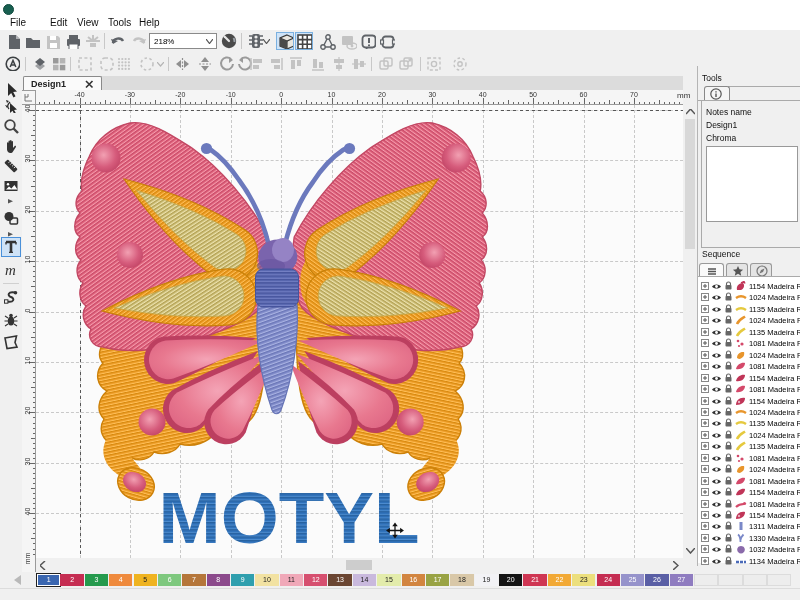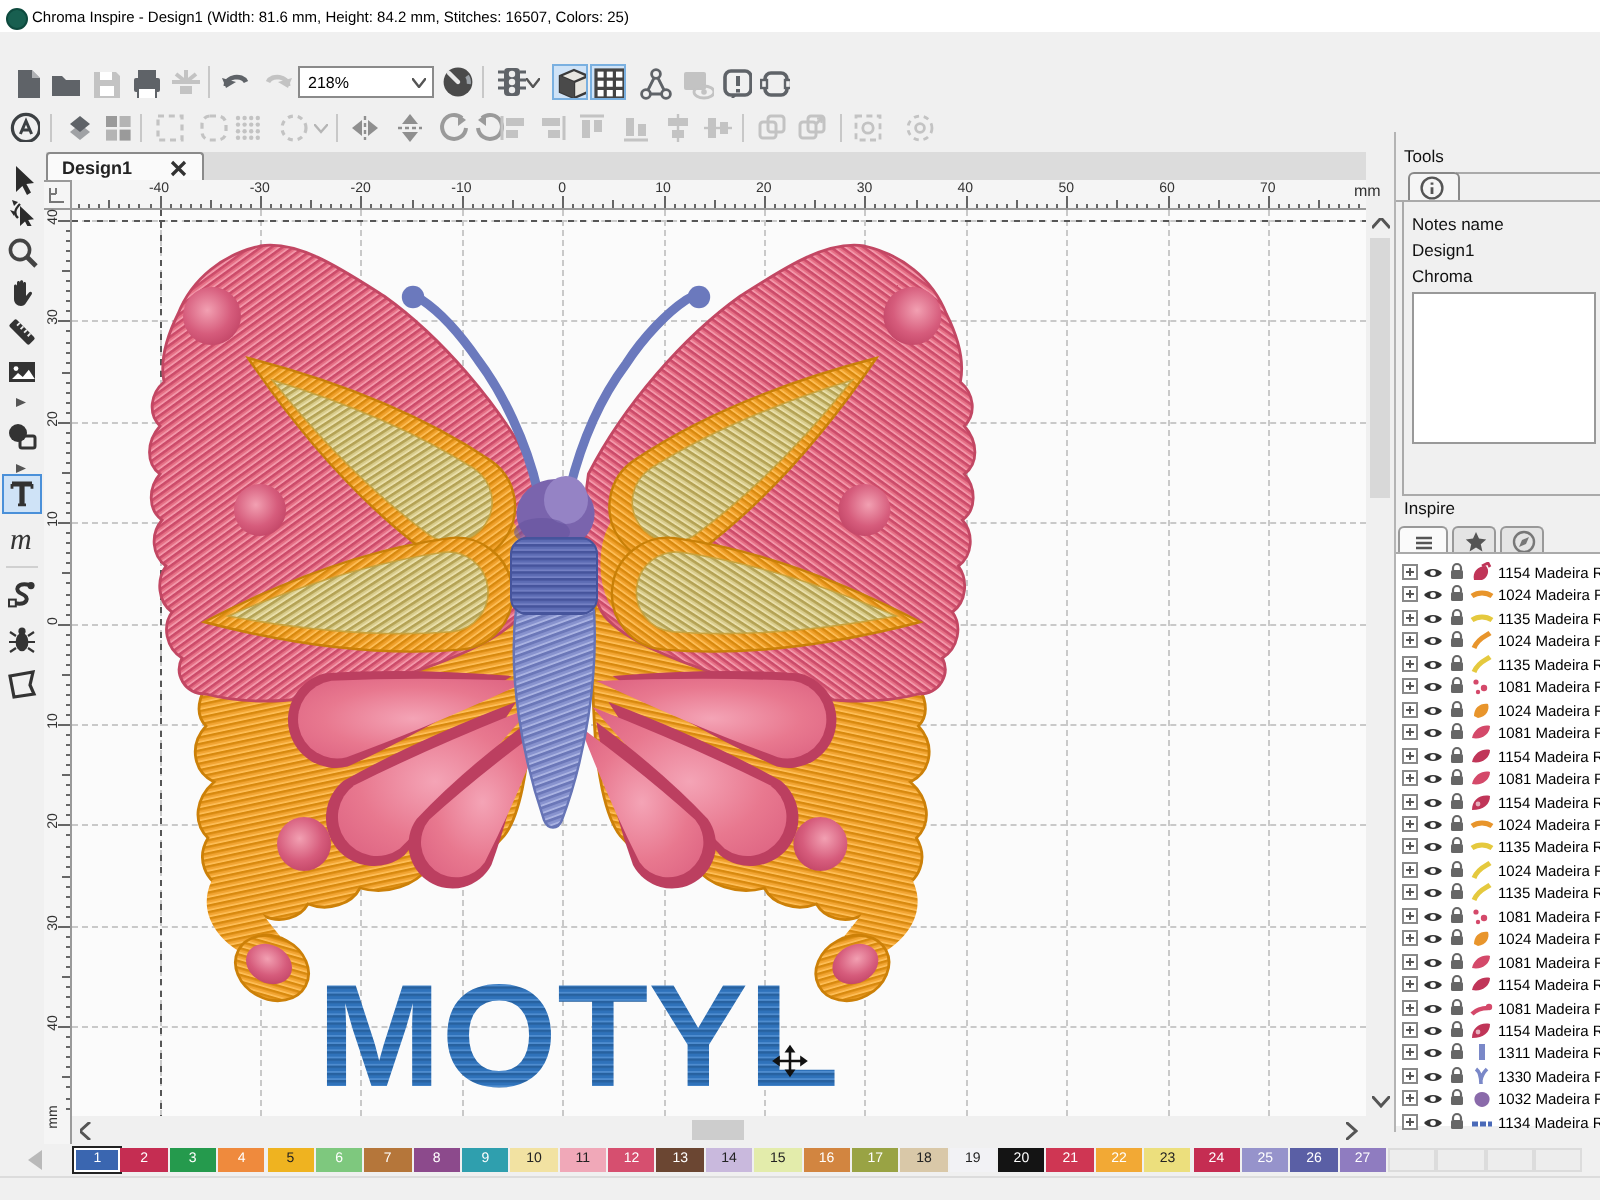--- a/index.html
+++ b/index.html
@@ -47,21 +47,27 @@
   .stab{position:absolute;top:197px;height:13px;background:#e4e4e4;border:1px solid #999;border-bottom:none;border-radius:3px 3px 0 0;box-sizing:border-box;}
   #seqbox{position:absolute;left:0px;top:210px;width:103px;height:286px;background:#fff;border-top:1px solid #aaa;}
   .srow{position:absolute;left:0;width:103px;height:11.45px;font-size:8px;color:#000;white-space:nowrap;}
   .srow span{position:absolute;}
 </style>
 </head>
 <body>
 <div id="app">
   <div id="titlebar" class="abs"></div>
   <div id="appdot" class="abs"></div>
-  <div id="titletext" class="abs">Chroma Inspire - Design1 (Width: 81.6 mm, Height: 84.2 mm, Stitches: 16507, Colors: 25)</div>
+  <div id="menubar" class="abs">
+    <span class="mi" style="left:10px;">File</span>
+    <span class="mi" style="left:50px;">Edit</span>
+    <span class="mi" style="left:77px;">View</span>
+    <span class="mi" style="left:108px;">Tools</span>
+    <span class="mi" style="left:139px;">Help</span>
+  </div>
   <div id="tb1" class="abs">
       <div class="ticon" style="left:6px;top:4px;"><svg width="15" height="15" style="" viewBox="0 0 15 15">
           <path d="M3,1 h7 l4,4 v10 h-11 Z" fill="#5f6368"></path>
           <path d="M10,1 l4,4 h-4 Z" fill="#fff" opacity="0.5"></path>
         </svg></div>
 <div class="ticon" style="left:25px;top:4px;"><svg width="15" height="15" style="" viewBox="0 0 15 15">
           <path d="M1,4 h5 l2,2 h7 v8 h-14 Z" fill="#5f6368"></path>
         </svg></div>
 <div class="ticon" style="left:45px;top:4px;"><svg width="15" height="15" style="" viewBox="0 0 15 15">
           <path d="M2,2 h11 l2,2 v11 h-13 Z" fill="#c3c3c3"></path>
@@ -771,21 +777,21 @@
           <circle cx="6" cy="6" r="5.2" fill="none" stroke="#555" stroke-width="1.2"></circle>
           <path d="M6,3.2 v1.2 M6,5.6 v3.4" stroke="#555" stroke-width="1.4"></path>
         </svg>
       </div>
 <div id="dcontent">
   <div class="rlabel" style="left:4px;top:6px;">Notes name</div>
   <div class="rlabel" style="left:4px;top:19px;">Design1</div>
   <div class="rlabel" style="left:4px;top:32px;">Chroma</div>
   <div id="notesbox"></div>
 </div>
-<div class="rlabel" style="left:4px;top:183px;">Inspire</div>
+<div class="rlabel" style="left:4px;top:183px;">Sequence</div>
 <div style="position:absolute;left:0;top:210px;width:103px;height:1px;background:#aaa;"></div>
 <div class="stab" style="left:1px;width:25px;background:#fafafa;">
         <svg width="12" height="10" style="position:absolute;left:6px;top:2px;" viewBox="0 0 12 10">
           <path d="M2,3 h8 M2,5.5 h8 M2,8 h8" stroke="#555" stroke-width="1.3"></path>
         </svg>
       </div>
 <div class="stab" style="left:28px;width:22px;">
         <svg width="12" height="11" style="position:absolute;left:5px;top:1px;" viewBox="0 0 12 11">
           <path d="M6,1 l1.5,3.3 3.6,0.4 -2.7,2.4 0.8,3.6 -3.2,-1.9 -3.2,1.9 0.8,-3.6 -2.7,-2.4 3.6,-0.4 Z" fill="#555"></path>
         </svg>

